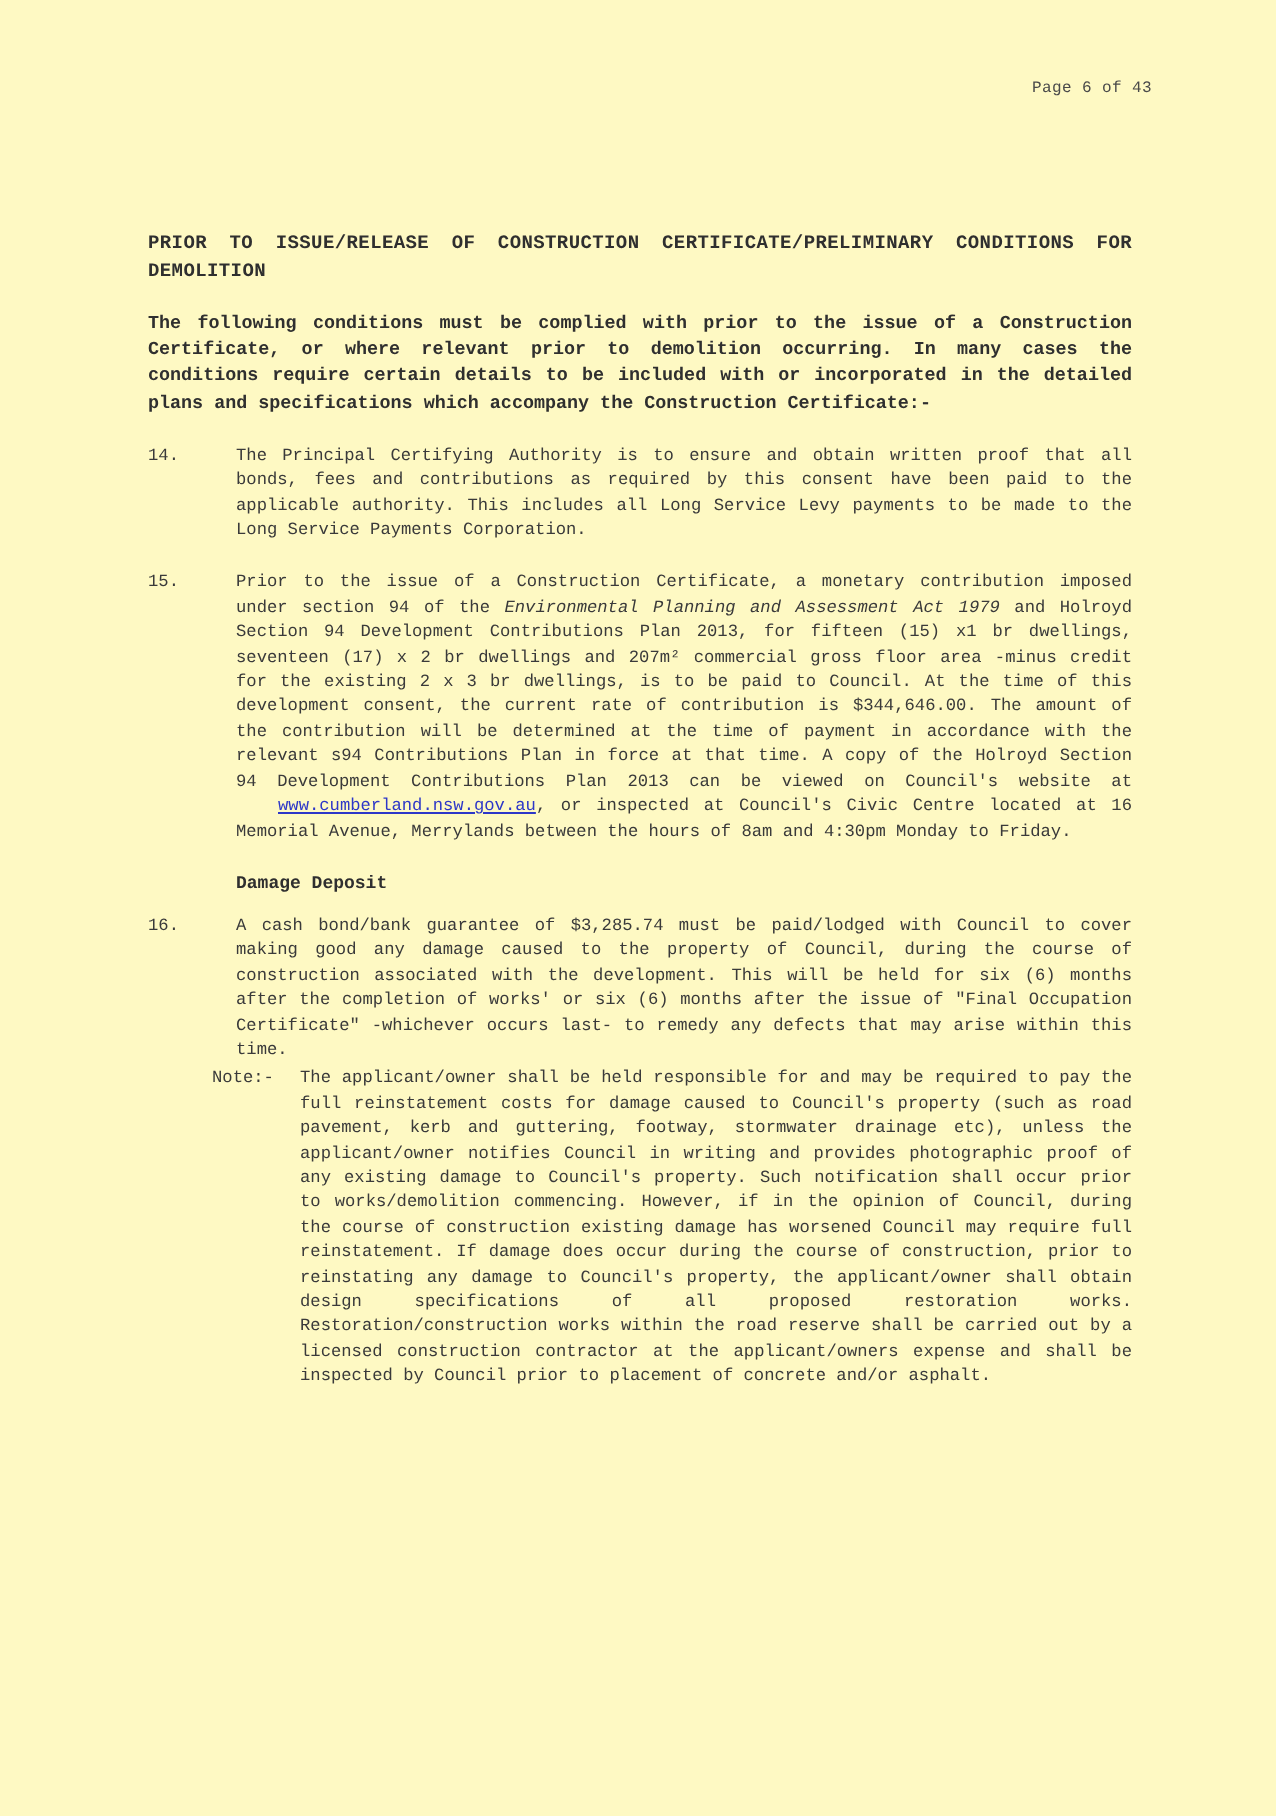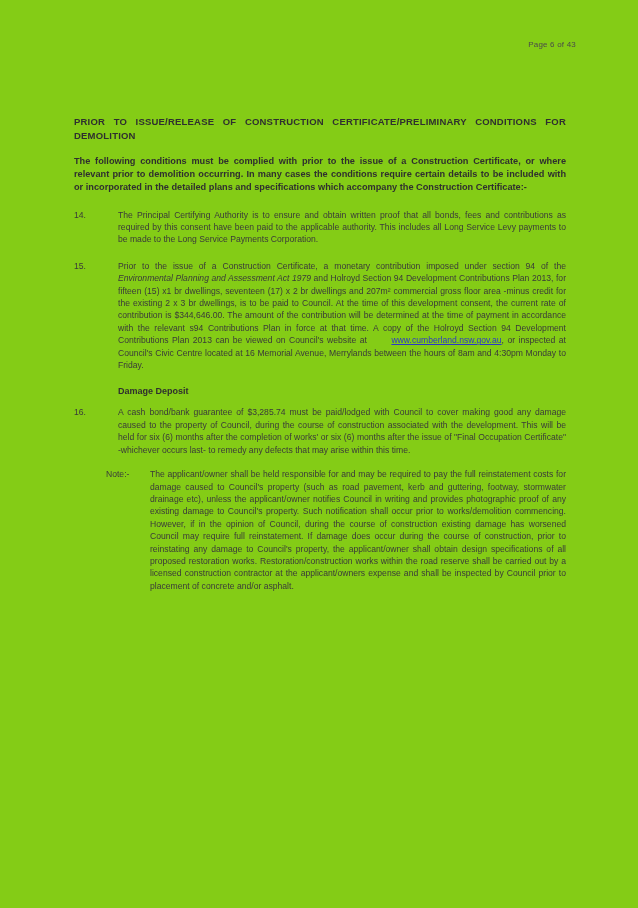--- a/index.html
+++ b/index.html
@@ -10,22 +10,23 @@
   body {
     width: 638px;
     height: 908px;
     overflow: hidden;
     font-family: "Liberation Sans", sans-serif;
   }
   .page {
     position: relative;
     width: 638px;
     height: 908px;
-    background: #84cc16;
+    background: #fef9c3;
     color: #3a3a3a;
+    font-family: Liberation Mono, monospace;
   }
   .page-number {
     position: absolute;
     top: 40px;
     right: 62px;
     font-size: 8px;
     color: #4a4a4a;
     letter-spacing: 0.2px;
   }
   .content {
@@ -82,21 +83,21 @@
   .clause .body em {
     font-style: italic;
   }
   a.link {
     color: #2d37c8;
     text-decoration: underline;
     margin-left: 21px;
   }
   .note {
     margin-left: 32px;
-    margin-top: 12px;
+    margin-top: 2px;
     position: relative;
     font-size: 8.6px;
     line-height: 12.4px;
     text-align: justify;
   }
   .note .note-label {
     position: absolute;
     left: 0;
     top: 0;
     width: 34px;

